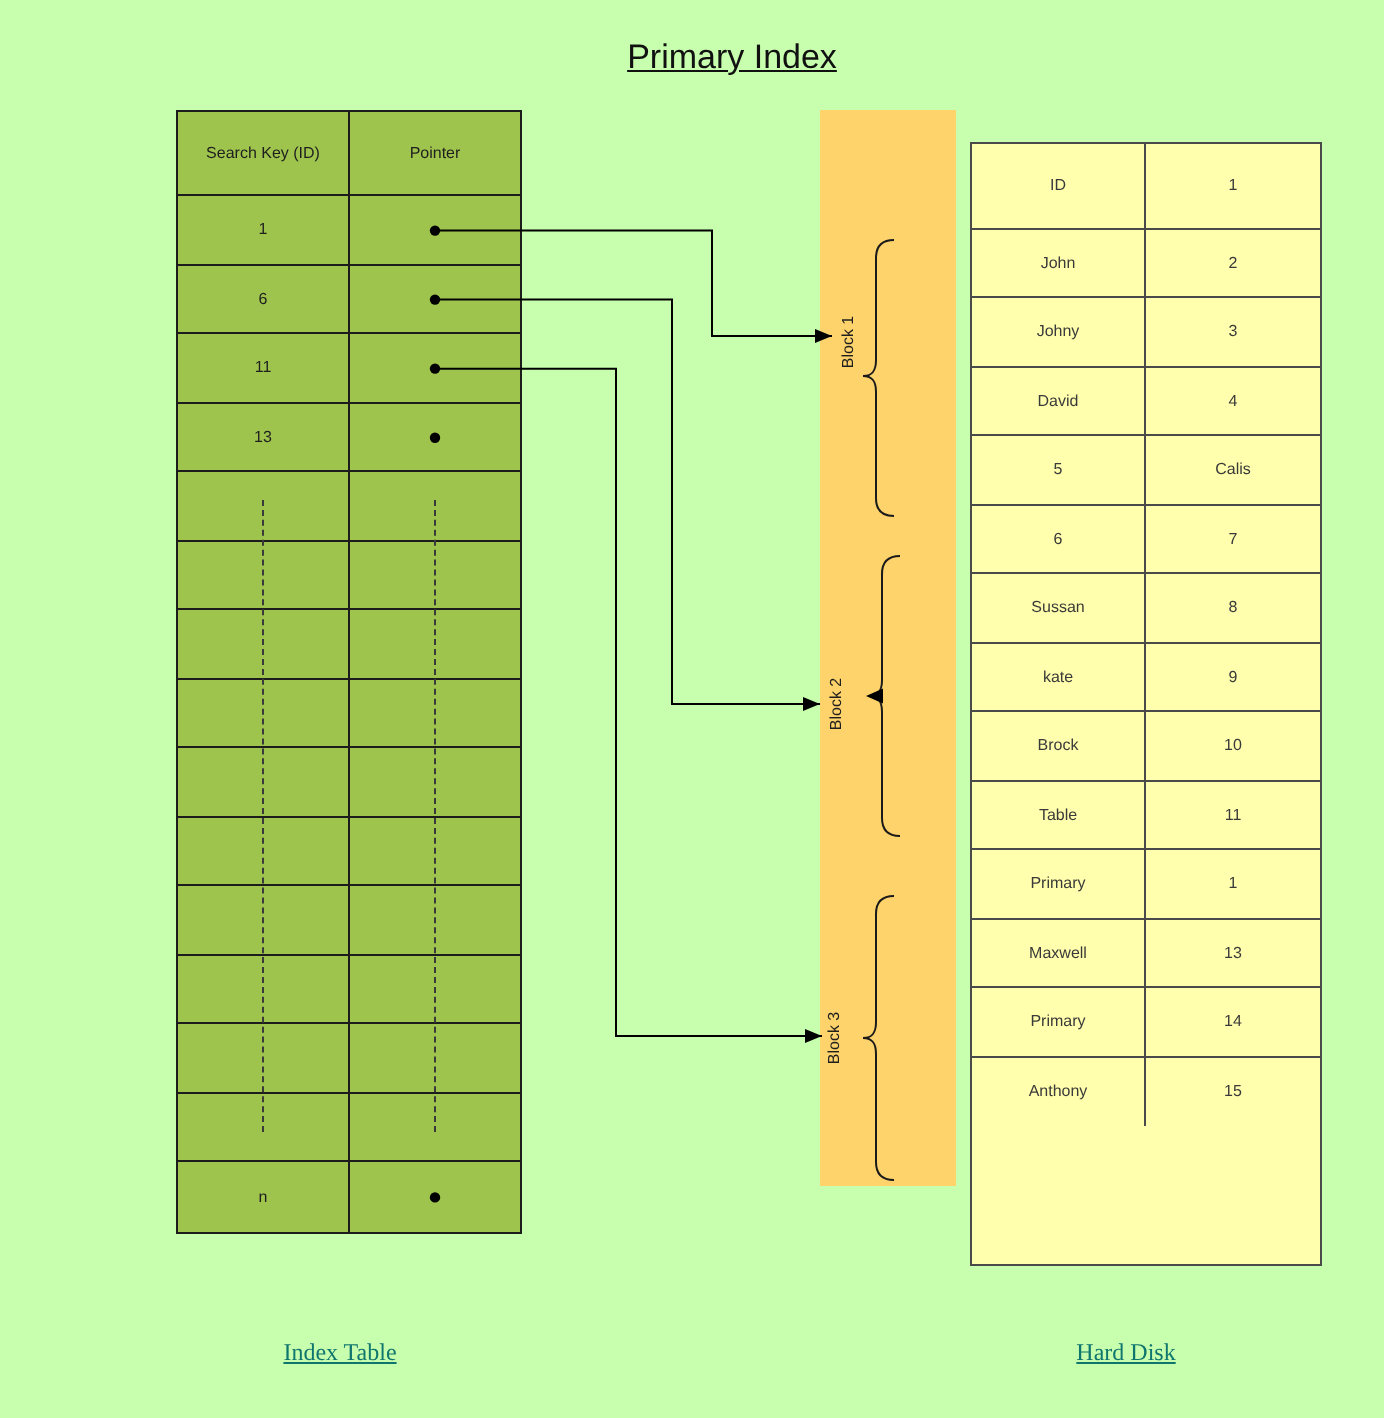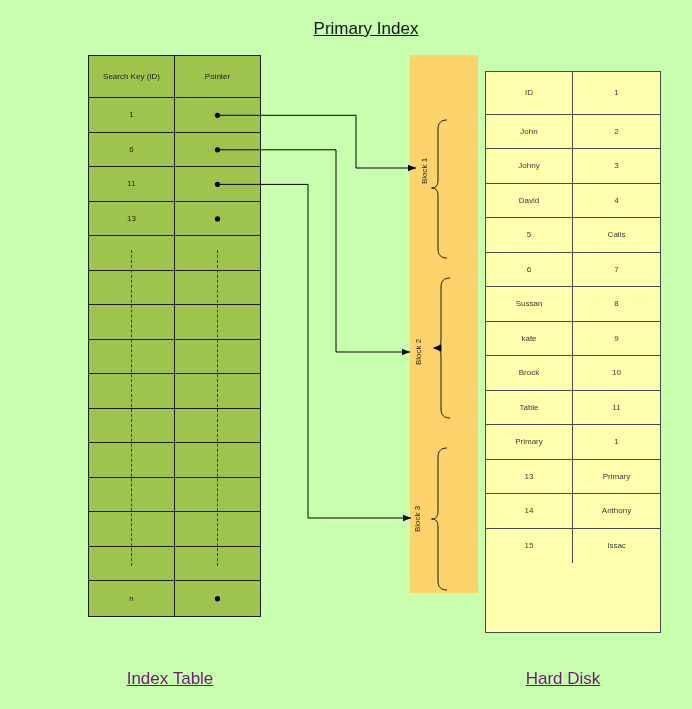--- a/index.html
+++ b/index.html
@@ -52,21 +52,21 @@
   .dash-right{left:217px;}
   .block-label{
     position:absolute;transform:translate(-50%,-50%) rotate(-90deg);
     font-size:8px;color:#1e1e1e;white-space:nowrap;
   }
   .overlay{position:absolute;left:0;top:0;pointer-events:none;}
   .arrow{stroke:#000;stroke-width:1;fill:none;}
   .brace{stroke:#1a1a1a;stroke-width:1;fill:none;}
   .caption{
     position:absolute;top:669px;transform:translateX(-50%);
-    font-size:17px;color:#701a75;text-decoration:underline;white-space:nowrap;
+    font-size:12px;color:#0f766e;text-decoration:underline;white-space:nowrap;font-family:Liberation Serif, serif;
   }
 </style>
 </head>
 <body>
 
 <div class="stage">
 
   <div class="title">Primary Index</div>
 
   <div class="table index" id="indexGrid">
@@ -127,26 +127,26 @@
       <div class="cell">Sussan</div>
       <div class="cell">8</div>
       <div class="cell">kate</div>
       <div class="cell">9</div>
       <div class="cell">Brock</div>
       <div class="cell">10</div>
       <div class="cell">Table</div>
       <div class="cell">11</div>
       <div class="cell">Primary</div>
       <div class="cell">1</div>
+      <div class="cell">Maxwell</div>
       <div class="cell">13</div>
       <div class="cell">Primary</div>
       <div class="cell">14</div>
       <div class="cell">Anthony</div>
       <div class="cell">15</div>
-      <div class="cell">Issac</div>
     </div>
 
   <svg class="overlay" width="692" height="709" viewBox="0 0 692 709">
     <defs>
       <marker id="ah" markerWidth="9" markerHeight="7" refX="8.5" refY="3.5" orient="auto" markerUnits="userSpaceOnUse">
         <path d="M0,0 L8.5,3.5 L0,7 z" fill="#000"></path>
       </marker>
     </defs>
     <path class="arrow" marker-end="url(#ah)" d="M 217.5 115.3 H 356 V 168 H 416"></path>
     <path class="arrow" marker-end="url(#ah)" d="M 217.5 149.8 H 336 V 352 H 410"></path>

